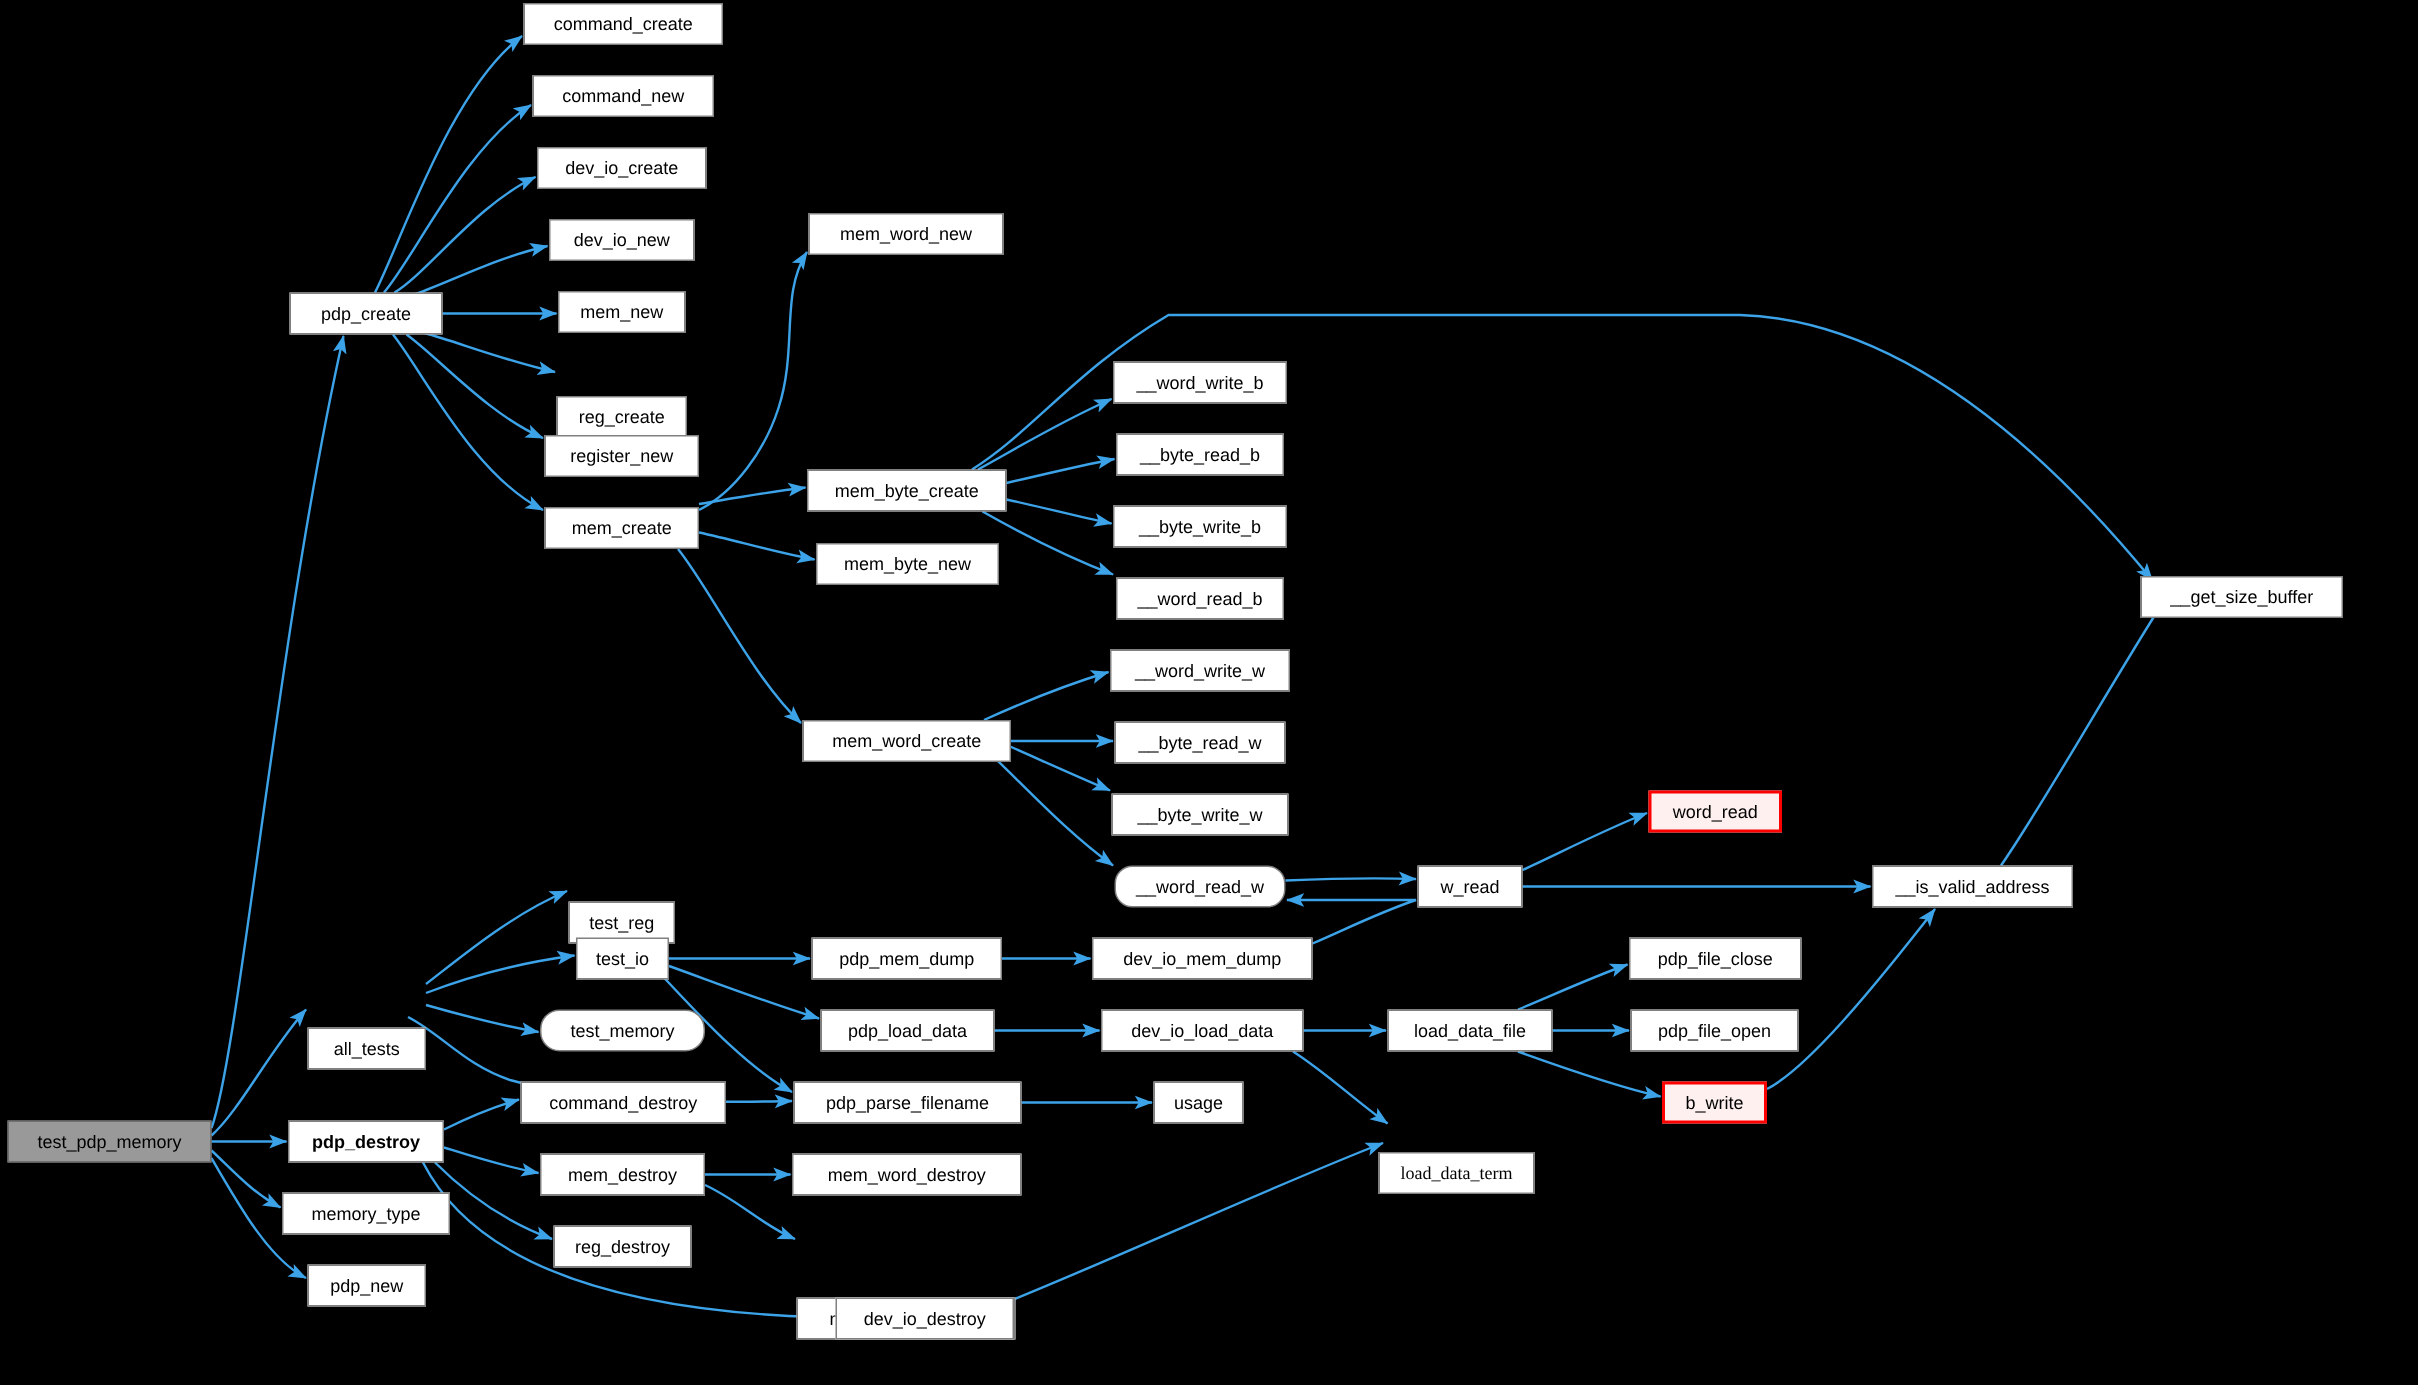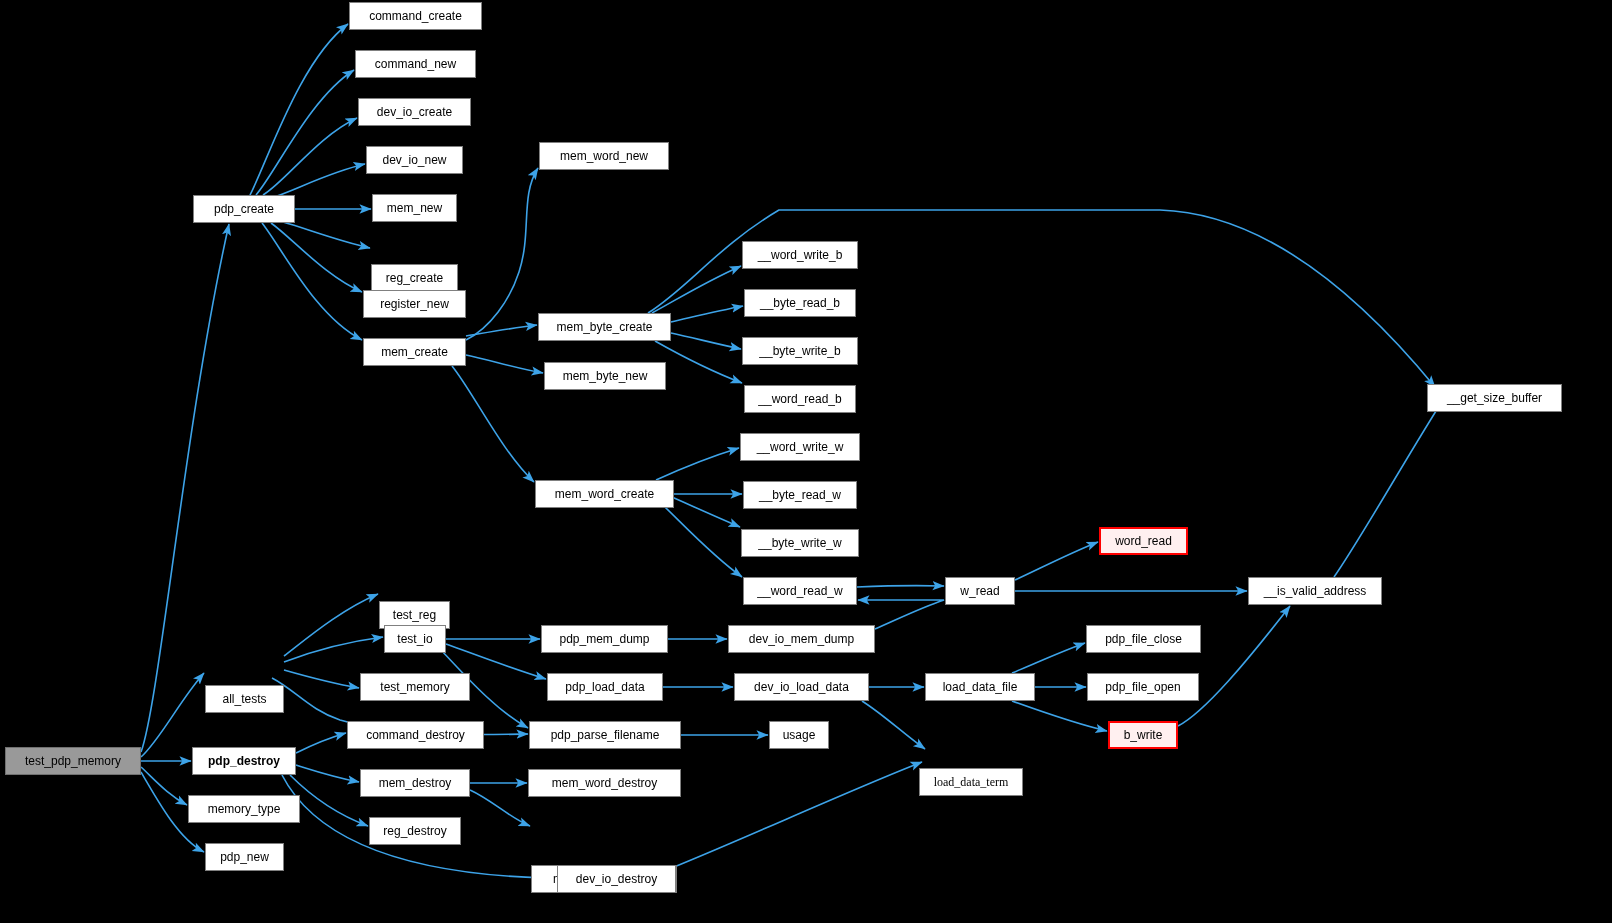--- a/index.html
+++ b/index.html
@@ -151,30 +151,30 @@
       </div>
       <div class="node" style="left: 740px; top: 433px; width: 120px; height: 28px;">
         <span>__word_write_w</span>
       </div>
       <div class="node" style="left: 743px; top: 481px; width: 114px; height: 28px;">
         <span>__byte_read_w</span>
       </div>
       <div class="node" style="left: 741px; top: 529px; width: 118px; height: 28px;">
         <span>__byte_write_w</span>
       </div>
-      <div class="node" style="left: 743px; top: 577px; width: 114px; height: 28px;">
+      <div class="node" style="left: 743px; top: 577px; width: 114px; height: 28px; border-radius: 12px;">
         <span>__word_read_w</span>
       </div>
       <div class="node" style="left: 379px; top: 577px; width: 71px; height: 28px; margin-top: 24px;">
         <span>test_reg</span>
       </div>
       <div class="node" style="left: 384px; top: 625px; width: 62px; height: 28px;">
         <span>test_io</span>
       </div>
-      <div class="node" style="left: 360px; top: 673px; width: 110px; height: 28px;">
+      <div class="node" style="left: 360px; top: 673px; width: 110px; height: 28px; border-radius: 13px;">
         <span>test_memory</span>
       </div>
       <div class="node" style="left: 347px; top: 721px; width: 137px; height: 28px;">
         <span>command_destroy</span>
       </div>
       <div class="node" style="left: 360px; top: 769px; width: 110px; height: 28px;">
         <span>mem_destroy</span>
       </div>
       <div class="node" style="left: 369px; top: 817px; width: 92px; height: 28px;">
         <span>reg_destroy</span>

